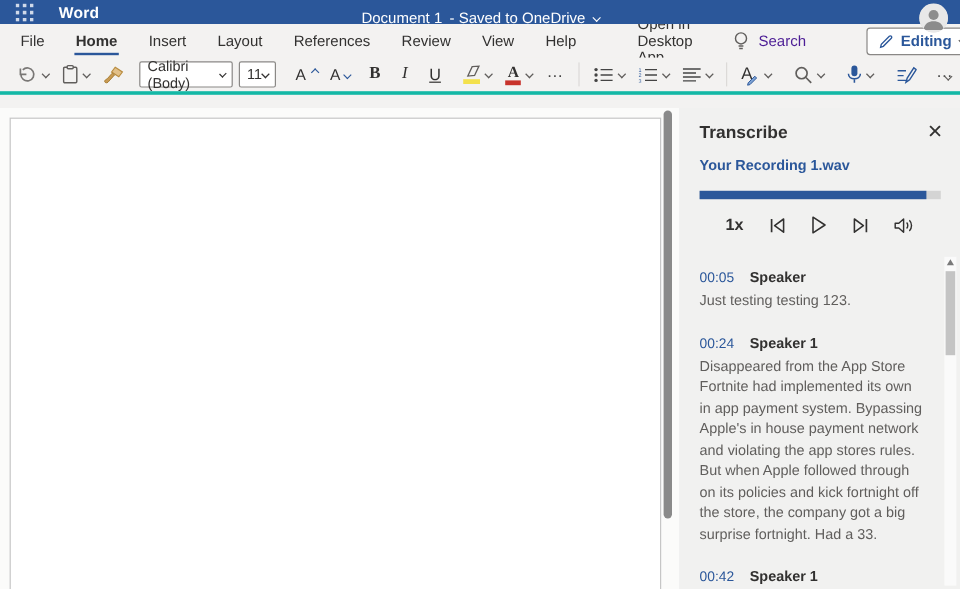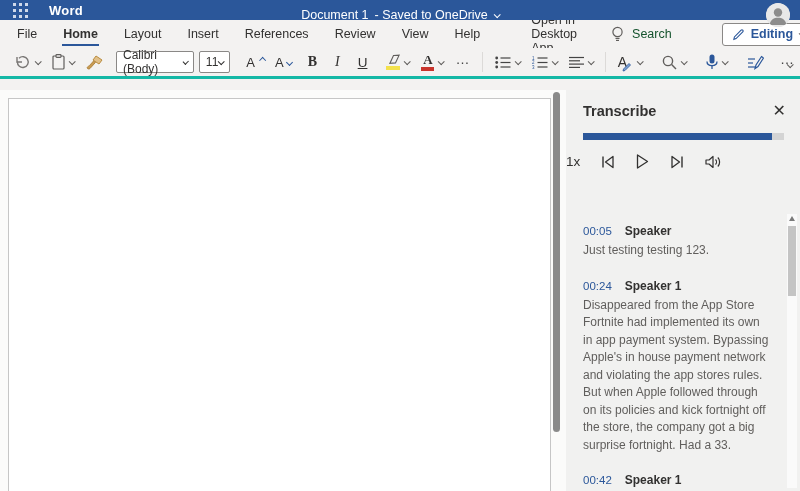--- a/index.html
+++ b/index.html
@@ -16,21 +16,21 @@
   .avatar { position:absolute; right:10px; top:3px; width:24px; height:24px; border-radius:50%; background:#ddd; overflow:hidden; display:flex; align-items:center; justify-content:center; cursor:pointer; }
 
   .chv { display:inline-block; width:5px; height:5px; border-right:1.3px solid currentColor; border-bottom:1.3px solid currentColor; transform:rotate(45deg) translateY(-1px); }
 
   
   .menubar { height:28px; background:#f3f2f1; display:flex; align-items:center; font-size:12.5px; color:#323130; }
   .menu-item { padding:0 13px; height:28px; display:flex; align-items:center; cursor:pointer; position:relative; }
   .menu-item.active { font-weight:bold; }
   .menu-item.active::after { content:""; position:absolute; left:12px; right:12px; bottom:2px; height:2.5px; background:#2b579a; }
   .open-desktop { margin-left:28px; padding:0 10px; cursor:pointer; }
-  .searchbox { margin-left:16px; display:flex; align-items:center; gap:8px; color:#14532d; cursor:text; padding:0 8px; }
+  .searchbox { margin-left:16px; display:flex; align-items:center; gap:8px; color:#4c1d95; cursor:text; padding:0 8px; }
   .edit-btn { margin-left:42px; display:flex; align-items:center; gap:6px; border:1px solid #8a8886; background:#fff; border-radius:3px; height:23px; padding:0 9px; font-size:12.5px; font-weight:bold; color:#2b579a; cursor:pointer; }
   .edit-btn .chv { color:#605e5c; }
 
   
   .ribbon { position:relative; height:31px; background:#f3f2f1; border-bottom:3px solid #14b8a6; display:flex; align-items:center; padding-left:10px; gap:2px; }
   .rb { display:flex; align-items:center; gap:4px; padding:3px 5px; border-radius:2px; cursor:pointer; color:#444; }
   .rb .chv { color:#605e5c; }
   .glyphB { font-weight:bold; font-size:14px; color:#323130; font-family:"Liberation Serif", serif; }
   .glyphI { font-style:italic; font-size:14px; color:#323130; font-family:"Liberation Serif", serif; }
   .glyphU { text-decoration:underline; font-size:13.5px; color:#323130; }
@@ -57,21 +57,21 @@
   
   .panel { position:absolute; top:90px; right:0; bottom:0; width:234px; background:#f1f1f0; }
   .panel-header { display:flex; align-items:flex-end; justify-content:space-between; padding:13px 14px 0 17px;gap:24px; }
   .panel-title { font-size:14.5px; font-weight:bold; color:#323130; }
   .panel-close { font-size:16px; color:#323130; cursor:pointer; line-height:1; }
   .rec-link { padding:12px 17px 0 17px; font-size:12px; font-weight:bold; color:#2b579a; cursor:pointer; }
   .progress-wrap { margin:14px 16px 0 17px; }
   .progress-track { position:relative; height:7px; background:#d4d4d4; cursor:pointer; }
   .progress-fill { position:absolute; left:0; top:0; bottom:0; background:#2b579a; }
   .times { display:flex; justify-content:space-between; font-size:10.5px; color:#323130; margin-top:3px; }
-  .controls { display:flex; align-items:center; gap:21px; margin-top:14px; color:#323130; }
+  .controls { display:flex; align-items:center; justify-content:center; gap:21px; margin-top:14px; color:#323130;font-weight:bold; }
   .ctrl { cursor:pointer; display:flex; align-items:center; font-size:13.5px; color:#323130; }
 
   .transcript { position:absolute; top:122px; left:0; right:0; bottom:0; overflow:hidden; padding:12px 30px 0 17px; }
   .entry { margin-bottom:19px; }
   .entry-head { display:flex; align-items:baseline; gap:13px; }
   .e-time { font-size:11.5px; color:#2b579a; }
   .e-speaker { font-size:12px; font-weight:bold; color:#323130; }
   .e-text { margin-top:4px; font-size:12px; line-height:17.5px; color:#605e5c; }
 
   .panel-scroll { position:absolute; top:124px; right:3px; bottom:3px; width:10px; background:#fafafa; }
@@ -112,22 +112,22 @@
         <circle cx="12" cy="12" r="12" fill="#e8e8e8"></circle>
         <circle cx="12" cy="9.5" r="4.2" fill="#8c8c8c"></circle>
         <path d="M3.5 22 C4.5 16.5 8 14.8 12 14.8 C16 14.8 19.5 16.5 20.5 22 Z" fill="#8c8c8c"></path>
       </svg>
     </div>
   </div>
 
   <div class="menubar">
     <span class="menu-item" style="margin-left:4px">File</span>
     <span class="menu-item active">Home</span>
+    <span class="menu-item">Insert</span>
     <span class="menu-item">Layout</span>
-    <span class="menu-item">Insert</span>
     <span class="menu-item">References</span>
     <span class="menu-item">Review</span>
     <span class="menu-item">View</span>
     <span class="menu-item">Help</span>
     <span class="open-desktop">Open in Desktop App</span>
     <div class="searchbox">
       <svg width="13" height="16" viewBox="0 0 13 16">
         <circle cx="6.5" cy="6" r="4.6" fill="none" stroke="#605e5c" stroke-width="1.2"></circle>
         <line x1="4.5" y1="12.4" x2="8.5" y2="12.4" stroke="#605e5c" stroke-width="1.2"></line>
         <line x1="5" y1="14.4" x2="8" y2="14.4" stroke="#605e5c" stroke-width="1.2"></line>
@@ -285,20 +285,21 @@
     <div class="doc-scroll">
       <div class="doc-thumb"></div>
     </div>
   </div>
 
   <div class="panel">
     <div class="panel-header">
       <span class="panel-title">Transcribe</span>
       <span class="panel-close">✕</span>
     </div>
+    <div class="rec-link">Your Recording 1.wav</div>
     <div class="progress-wrap">
       <div class="progress-track">
         <div class="progress-fill" style="width:93.8%"></div>
       </div>
     </div>
     <div class="controls">
       <span class="ctrl">1x</span>
       <span class="ctrl">
         <svg width="14" height="14" viewBox="0 0 14 14">
           <line x1="2" y1="1.5" x2="2" y2="12.5" stroke="#323130" stroke-width="1.4"></line>

